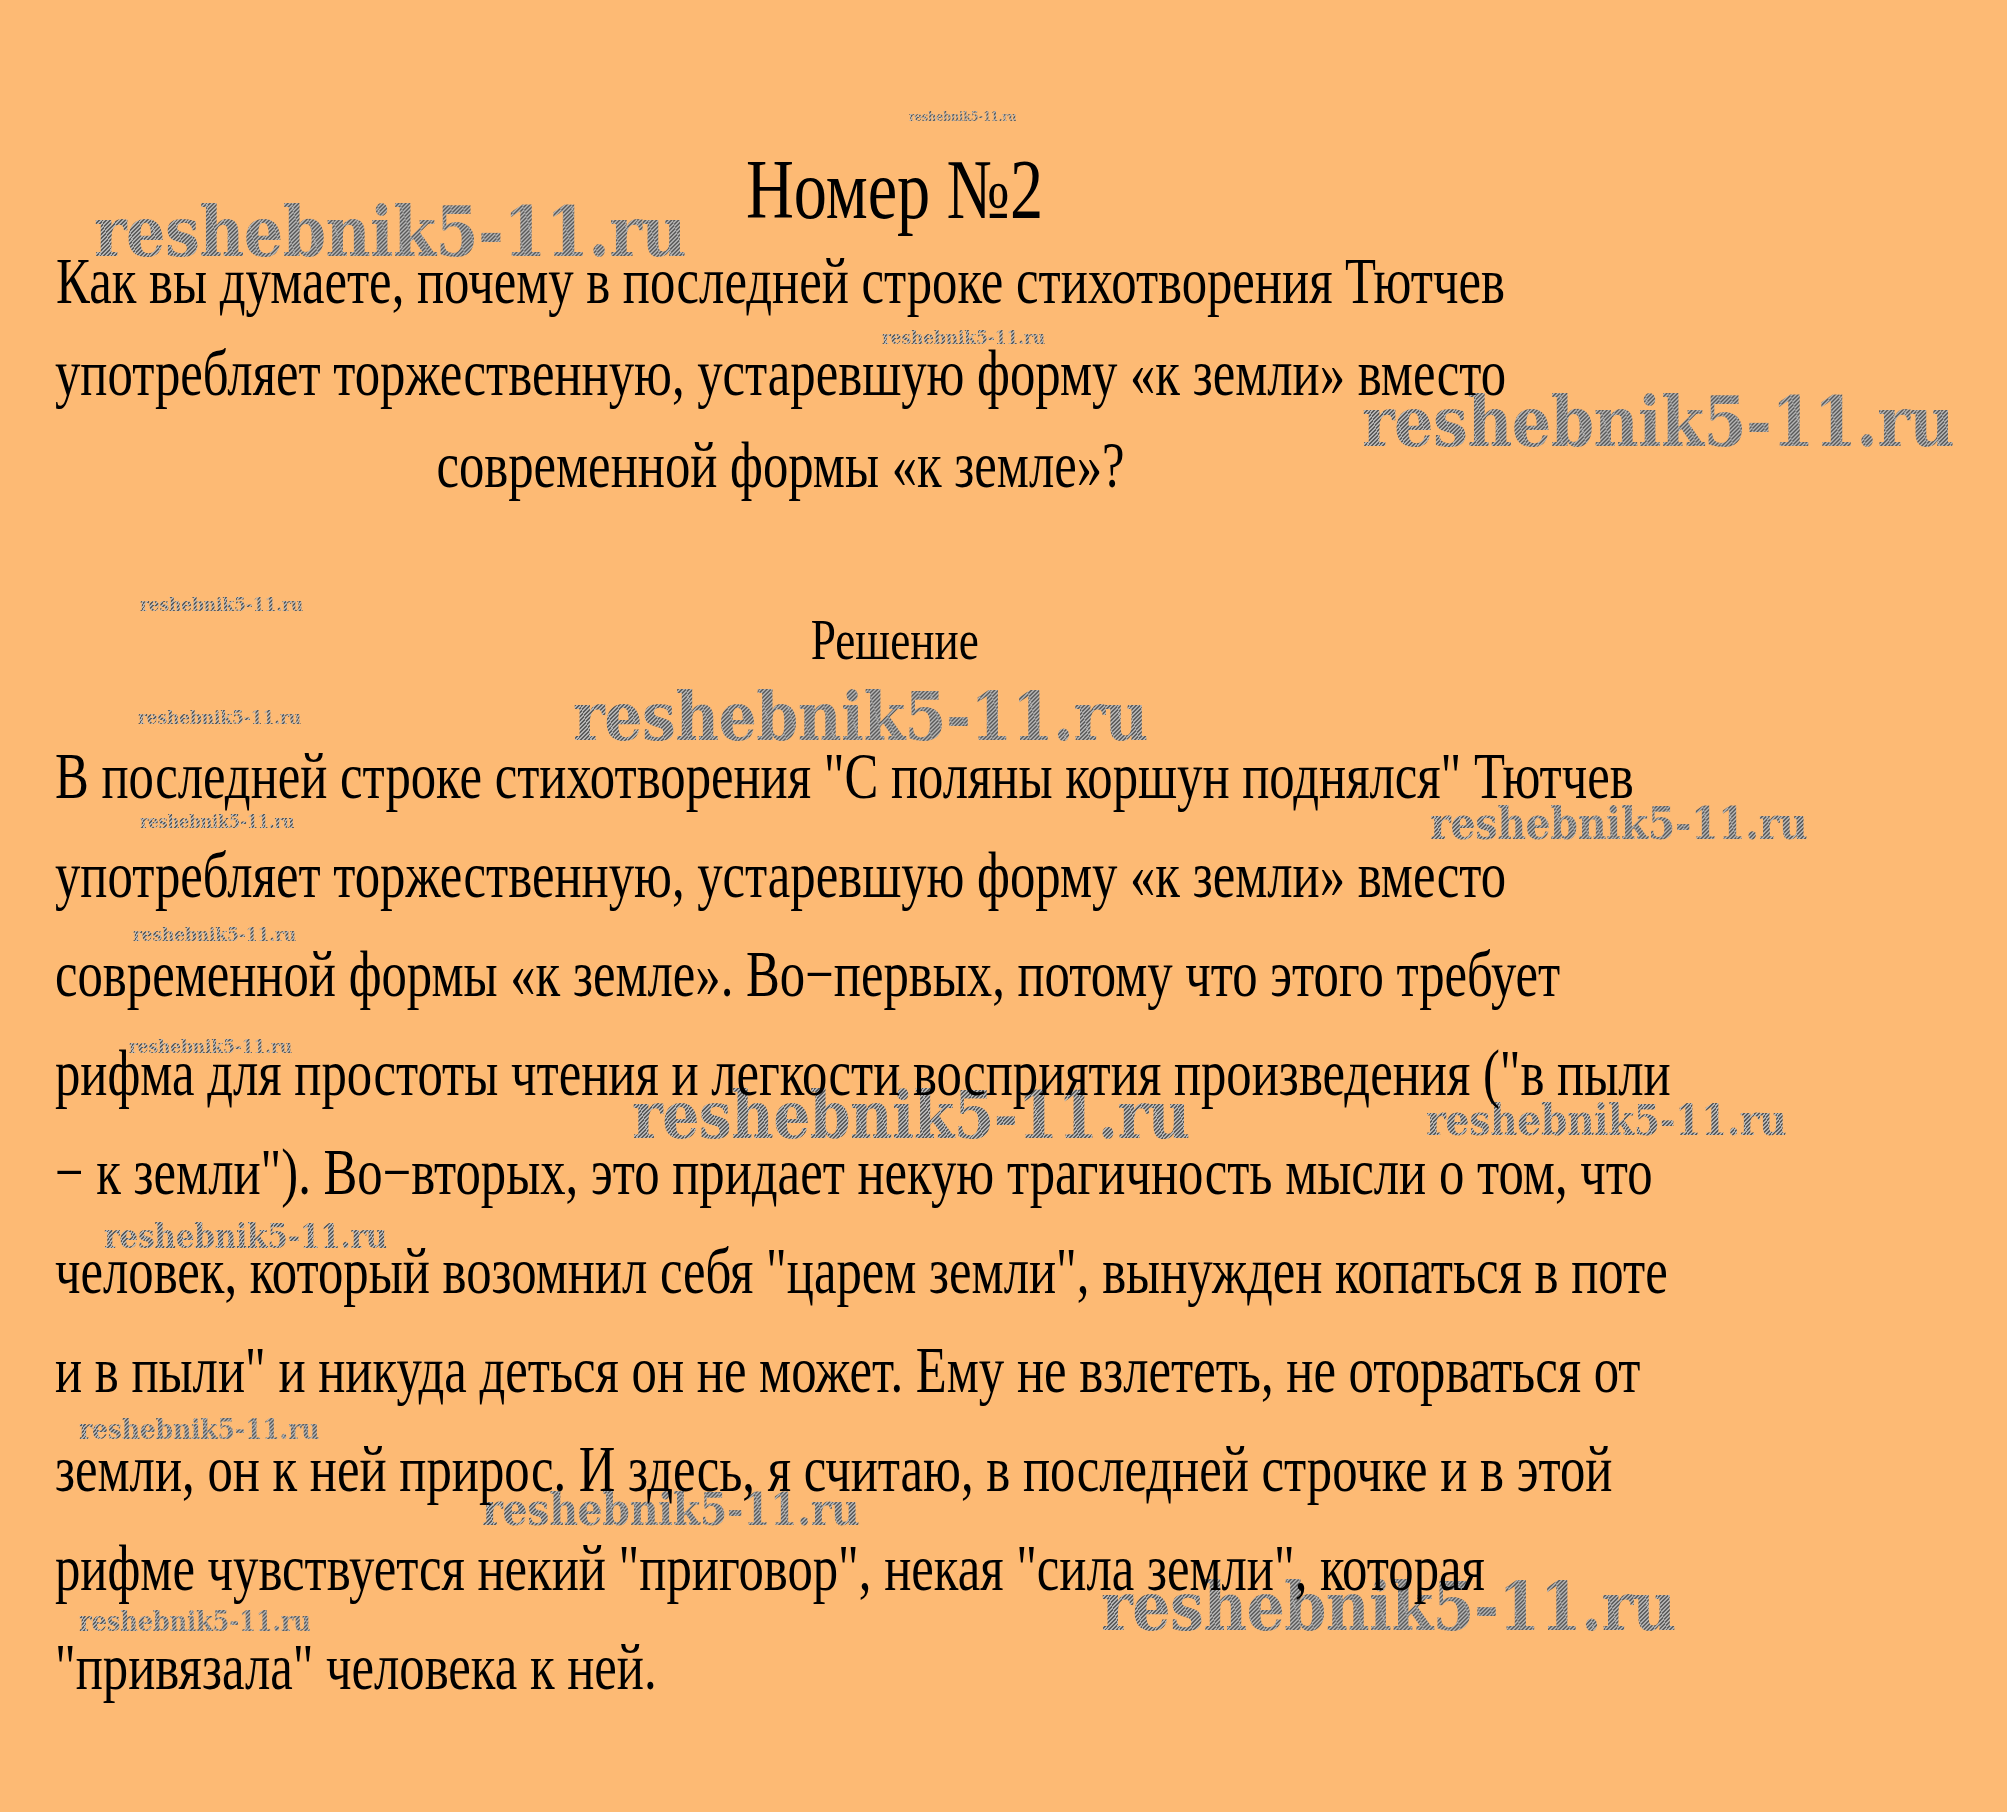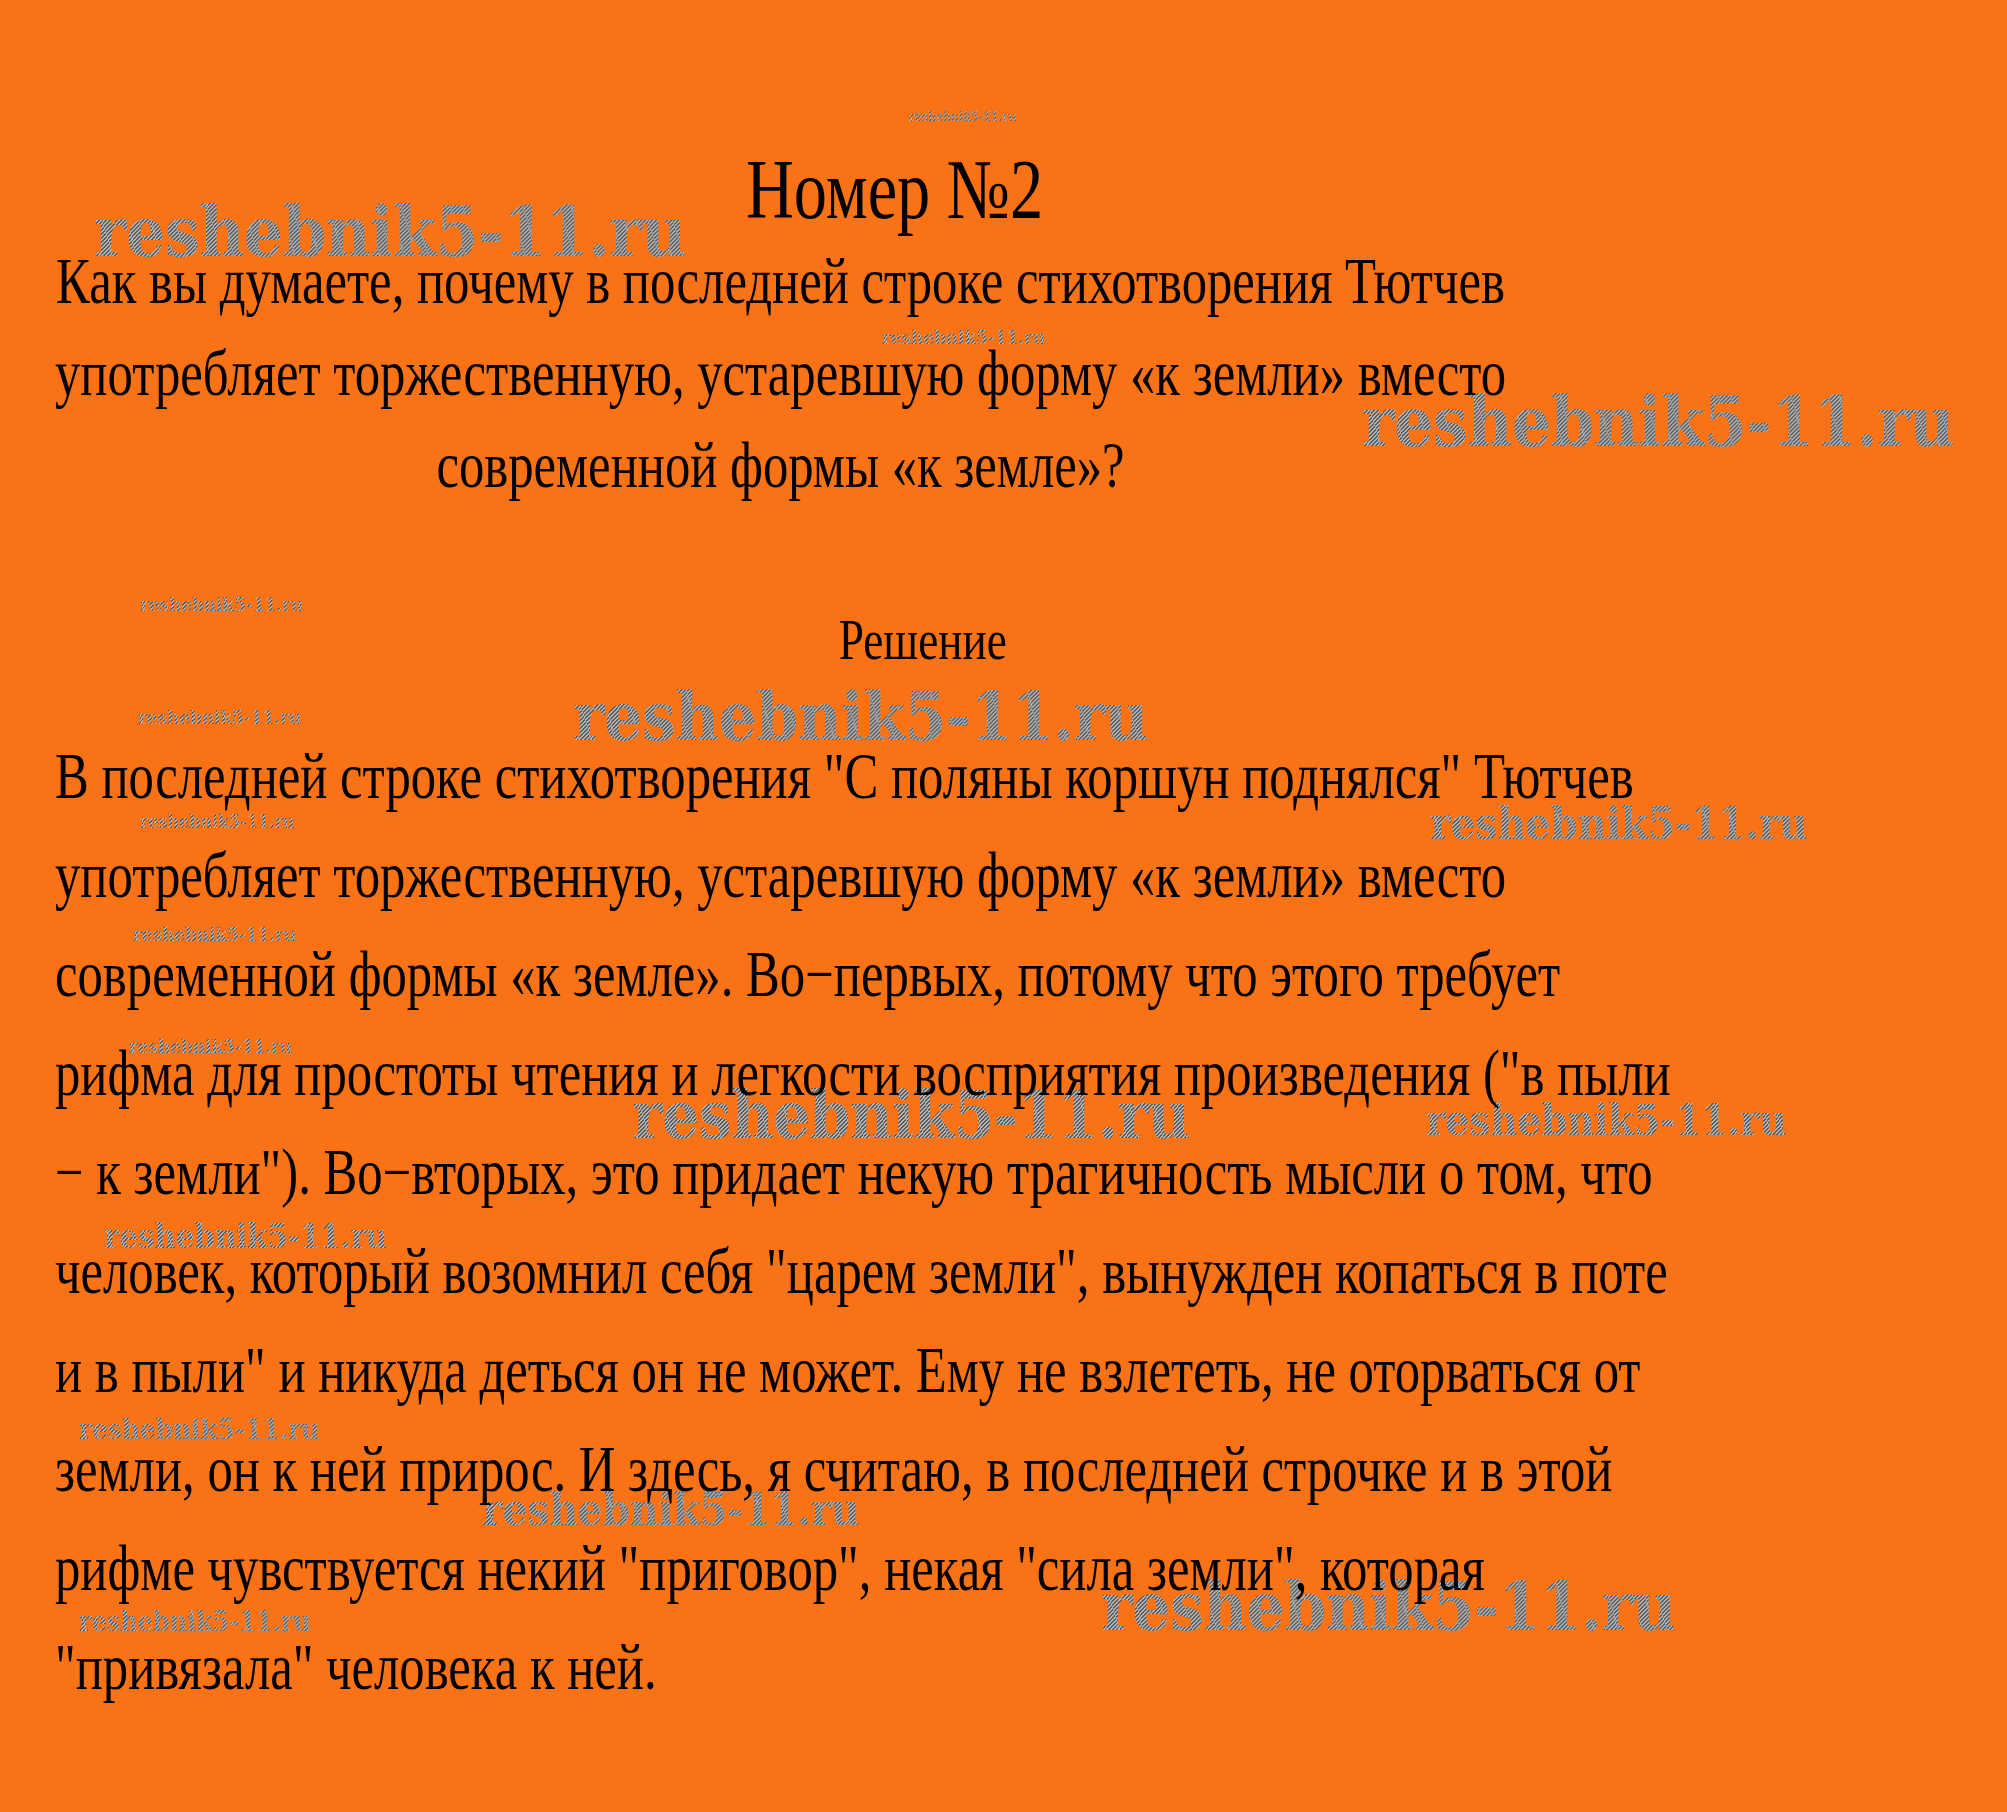--- a/index.html
+++ b/index.html
@@ -4,21 +4,21 @@
 <style>
   html, body {
     margin: 0;
     padding: 0;
     background: #ffffff;
   }
   .page {
     position: relative;
     width: 2008px;
     height: 1813px;
-    background: #f97316;
+    background: #fdba74;
     overflow: hidden;
     font-family: "Liberation Serif", serif;
     color: #000000;
   }
   
   .tblock {
     position: absolute;
     left: 55px;
     z-index: 2;
   }
@@ -36,21 +36,21 @@
   .center-line {
     position: absolute;
     left: 0;
     width: 1789px;
     text-align: center;
     z-index: 2;
     white-space: nowrap;
     margin-top: 40px;
   }
   .title-line { top: 107px; font-size: 85px; line-height: 85px; }
-  .heading-line { top: 571px; font-size: 58px; line-height: 58px; padding-left: 28px; }
+  .heading-line { top: 571px; font-size: 58px; line-height: 58px; }
   .center-line > span {
     display: inline-block;
     transform: scaleX(0.78);
     transform-origin: center center;
   }
 
   
   .wm {
     position: absolute;
     z-index: 1;

